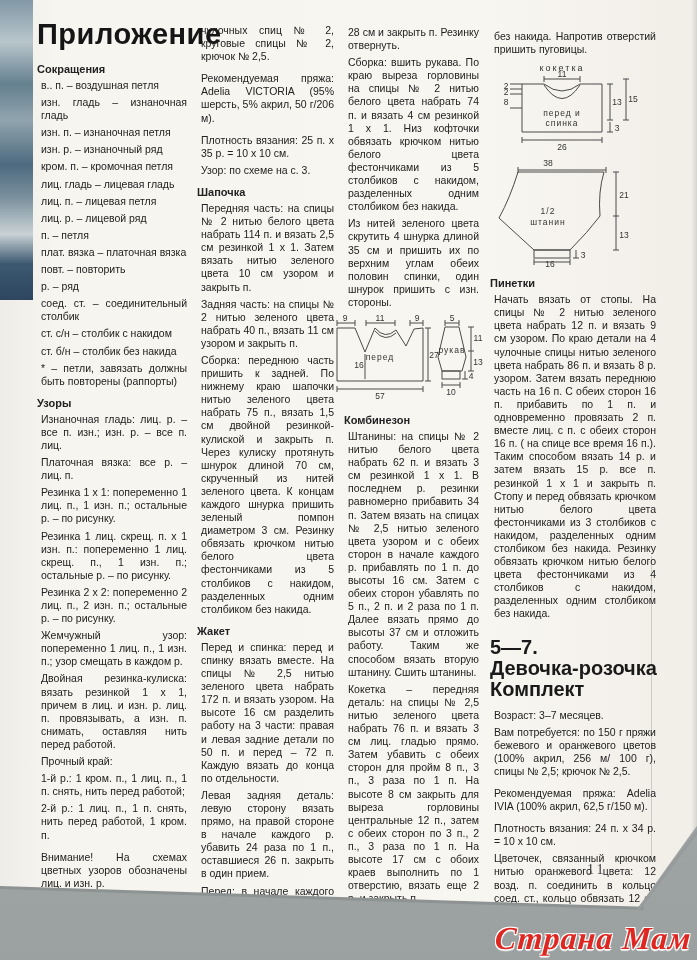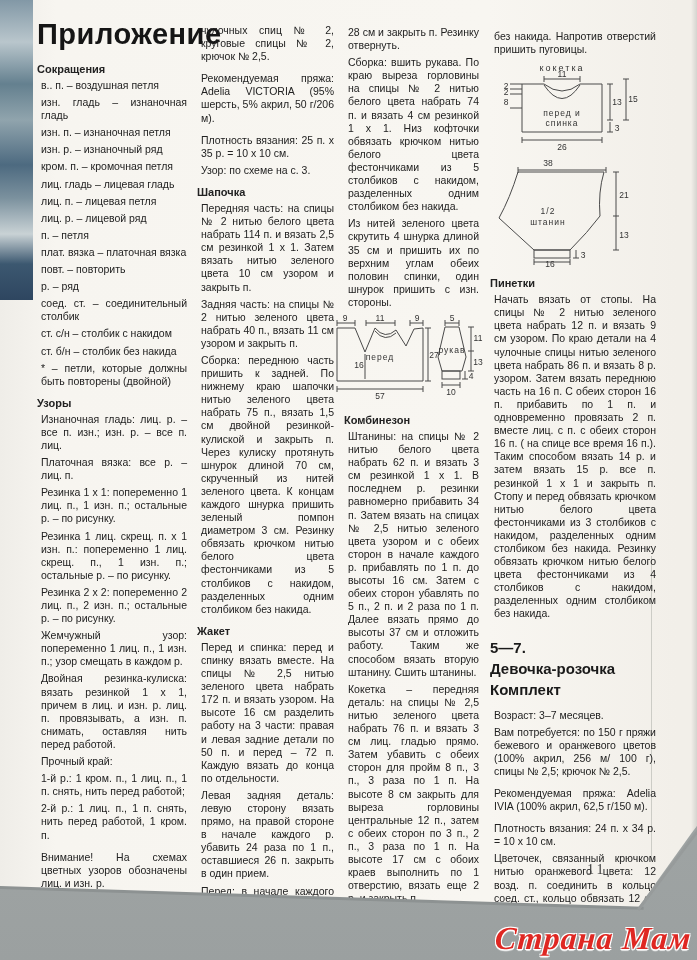--- a/index.html
+++ b/index.html
@@ -27,21 +27,21 @@
     transform:rotate(-53deg);transform-origin:0 0;}
   .col{position:absolute;color:#222;}
   #col1{left:37px;top:16px;width:154px;}
   #col2{left:197px;top:20px;width:141px;}
   #col3{left:344px;top:22px;width:139px;}
   #col4{left:490px;top:26px;width:170px;}
   .p{margin:4px;font-size:10.5px;line-height:13.1px;text-align:justify;}
   .p b{font-weight:normal;}
   .gap{margin-top:9px;}
   .h1{font-size:29px;font-weight:bold;color:#151515;margin:2px 0 12px;letter-spacing:.5px;}
-  .h2{font-size:15px;font-weight:bold;line-height:21px;margin:16px 0 9px;white-space:pre-line;color:#1a1a1a;}
+  .h2{font-size:20px;font-weight:bold;line-height:21px;margin:16px 0 9px;white-space:pre-line;color:#1a1a1a;}
   .h3{font-size:11px;font-weight:bold;margin:9px 0 2px;}
   svg.diagram{display:block;}
   svg.diagram text{font-family:"Liberation Sans",sans-serif;font-size:8.5px;fill:#333;}
   svg.diagram .lbl{font-size:8.5px;letter-spacing:1px;}
   svg.diagram .ttl{font-size:9px;letter-spacing:2px;}
   svg.diagram path,svg.diagram line,svg.diagram rect{stroke:#4a4a4a;stroke-width:1;fill:none;}
   #diagram-front{margin:4px 0 5px -11px;}
   #diagram-yoke{margin:6px 0 2px 2px;}
   #diagram-pant{margin:2px 0 4px 2px;}
   .page-number{position:absolute;left:587px;top:862px;font-family:"Liberation Serif",serif;
@@ -72,21 +72,21 @@
       <p class="p">лиц. гладь – лицевая гладь</p>
       <p class="p">лиц. п. – лицевая петля</p>
       <p class="p">лиц. р. – лицевой ряд</p>
       <p class="p">п. – петля</p>
       <p class="p">плат. вязка – платочная вязка</p>
       <p class="p">повт. – повторить</p>
       <p class="p">р. – ряд</p>
       <p class="p">соед. ст. – соединительный столбик</p>
       <p class="p">ст. с/н – столбик с накидом</p>
       <p class="p">ст. б/н – столбик без накида</p>
-      <p class="p">* – петли, которые должны быть повторены (двойной)</p>
+      <p class="p">* – петли, завязать должны быть повторены (раппорты)</p>
       <div class="h3">Узоры</div>
       <p class="p"><b>Изнаночная гладь:</b> лиц. р. – все п. изн.; изн. р. – все п. лиц.</p>
       <p class="p"><b>Платочная вязка:</b> все р. – лиц. п.</p>
       <p class="p"><b>Резинка 1 х 1:</b> попеременно 1 лиц. п., 1 изн. п.; остальные р. – по рисунку.</p>
       <p class="p"><b>Резинка 1 лиц. скрещ. п. х 1 изн. п.:</b> попеременно 1 лиц. скрещ. п., 1 изн. п.; остальные р. – по рисунку.</p>
       <p class="p"><b>Резинка 2 х 2:</b> попеременно 2 лиц. п., 2 изн. п.; остальные р. – по рисунку.</p>
       <p class="p"><b>Жемчужный узор:</b> попеременно 1 лиц. п., 1 изн. п.; узор смещать в каждом р.</p>
       <p class="p"><b>Двойная резинка-кулиска:</b> вязать резинкой 1 х 1, причем в лиц. и изн. р. лиц. п. провязывать, а изн. п. снимать, оставляя нить перед работой.</p>
       <p class="p"><b>Прочный край:</b></p>
       <p class="p">1-й р.: 1 кром. п., 1 лиц. п., 1 п. снять, нить перед работой;</p>

